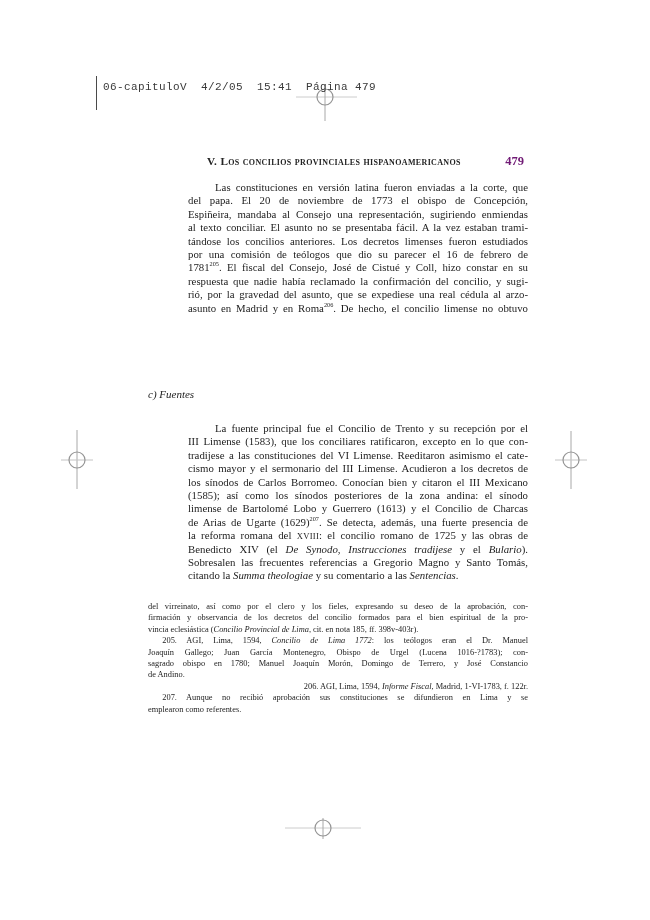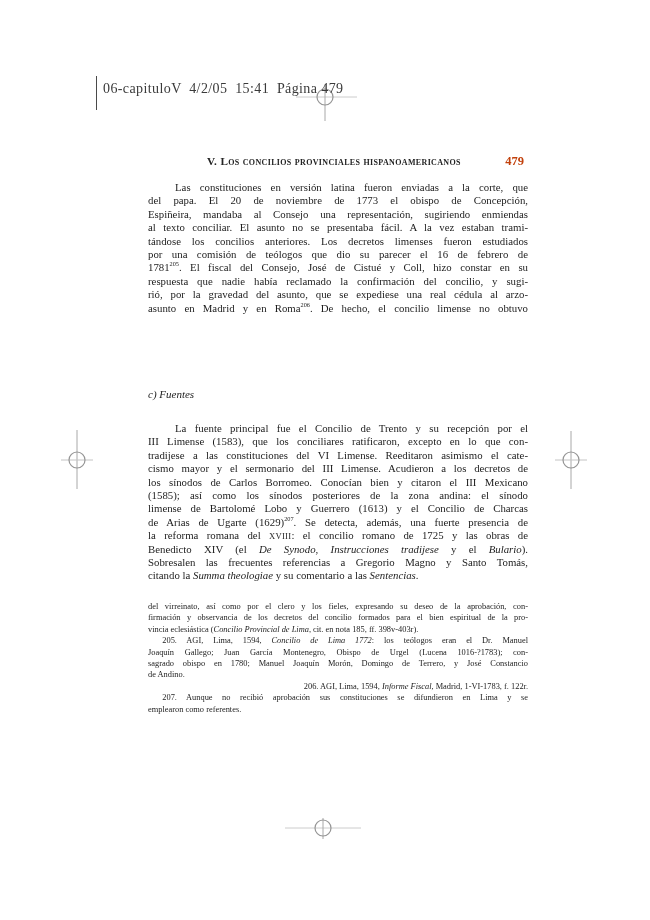--- a/index.html
+++ b/index.html
@@ -8,42 +8,42 @@
     background:#ffffff; overflow:hidden;
     font-family:"Liberation Serif", serif; color:#1c1c1c;
   }
   
   .slug {
     position:absolute; left:96px; top:76px; height:34px;
     border-left:1.5px solid #4a4a4a; padding-left:6px;
     display:flex; align-items:flex-start;
   }
   .slug-text {
-    font-family:Liberation Serif, serif;
-    font-size:14px; letter-spacing:0.4px; color:#3a3a3a;
+    font-family:Liberation Mono, monospace;
+    font-size:11px; letter-spacing:0.4px; color:#3a3a3a;
     white-space:pre; padding-top:5px;
   }
   
   .marks-overlay { position:absolute; left:0; top:0; width:650px; height:920px; pointer-events:none; }
   
   .running-header {
     position:absolute; left:144px; top:155px; width:380px; height:16px;font-weight:bold;
   }
   .rh-title {
     position:absolute; left:0; right:0; text-align:center;
     font-variant:small-caps; font-size:11.2px; letter-spacing:0.35px; color:#242424;
   }
-  .rh-page { position:absolute; right:0; top:-1px; font-size:12.5px; color:#c2410c; }
+  .rh-page { position:absolute; right:0; top:-1px; font-size:12.5px; color:#701a75; }
   
   .textcol { position:absolute; left:148px; width:380px; }
   #para1 { top:181px; }
   #heading { top:388px; font-style:italic; font-size:11px; color:#222; }
   #para2 { top:422px; }
   #footnotes { top:601px; }
-  .bodytext .tline { font-size:10.8px; line-height:13.4px; height:13.4px; white-space:nowrap; }
+  .bodytext .tline { font-size:10.8px; line-height:13.4px; height:13.4px; white-space:nowrap;margin-left:40px; }
   .footnote .tline { font-size:8.4px; line-height:11.4px; height:11.4px; white-space:nowrap; }
   .tline.jline { text-align:justify; text-align-last:justify; }
   .tline.lline { text-align:left; }
   .bodytext .indent { text-indent:2.5em; }
   .footnote .indent { text-indent:1.7em;text-align:right; }
   .tline sup { font-size:0.58em; vertical-align:super; line-height:0; letter-spacing:0; }
   .tline i { font-style:italic; }
   .tline .sc { font-size:0.8em; letter-spacing:0.03em; }
 </style>
 </head>

